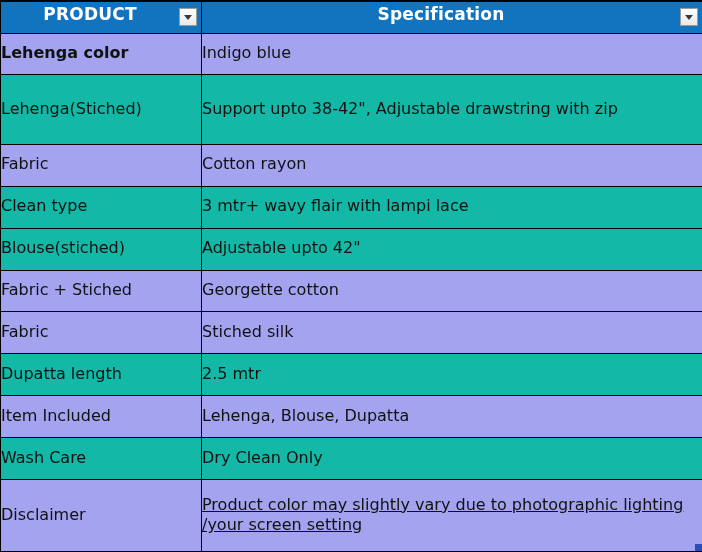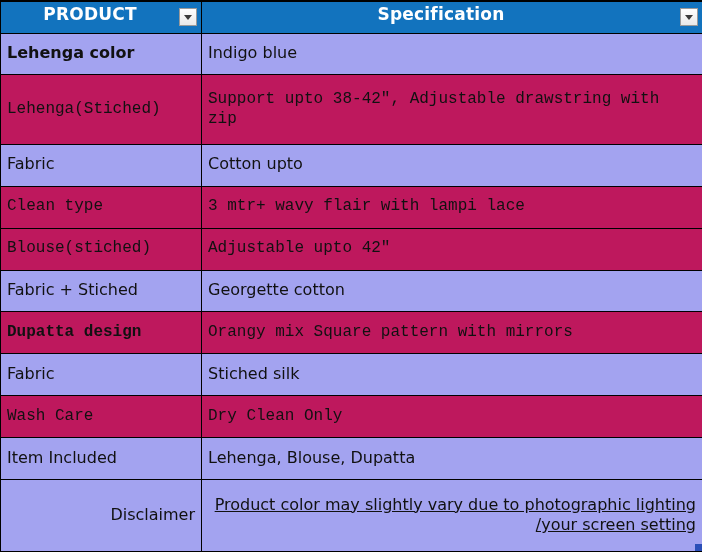--- a/index.html
+++ b/index.html
@@ -74,38 +74,38 @@
   }
 
   
   .data-row { }
 
   .cell {
     border: 1px solid #000000;
     font-size: 16px;
     color: #111111;
     vertical-align: middle;
-    padding: 2px 6px 3px 6px;
+    padding: 2px 6px 3px 0;
     line-height: 1.28;
     box-sizing: border-box;
     overflow: hidden;
   }
 
   .cell.product { }
   .cell.spec { }
 
   .row-dark  .cell { background: #a3a3f0; }
-  .row-light .cell { background: #be185d; font-family: Liberation Mono, monospace; }
+  .row-light .cell { background: #14b8a6; }
 
   .cell.bold { font-weight: bold; }
 
   
   .h-std   { height: 34px; }
   .h-tall  { height: 56px; }
-  .h-last  { height: 58px; text-align: right; }
+  .h-last  { height: 58px; }
 
   
   #selection-handle {
     position: absolute;
     right: 0px;
     bottom: 0px;
     width: 7px;
     height: 7px;
     background: #2b4fb8;
     pointer-events: none;
@@ -140,48 +140,48 @@
       <tr class="data-row row-dark h-std">
         <td class="cell product bold">Lehenga color</td>
         <td class="cell spec">Indigo blue</td>
       </tr>
       <tr class="data-row row-light h-tall">
         <td class="cell product">Lehenga(Stiched)</td>
         <td class="cell spec">Support upto 38-42", Adjustable drawstring with zip</td>
       </tr>
       <tr class="data-row row-dark h-std">
         <td class="cell product">Fabric</td>
-        <td class="cell spec">Cotton upto</td>
+        <td class="cell spec">Cotton rayon</td>
       </tr>
       <tr class="data-row row-light h-std">
         <td class="cell product">Clean type</td>
         <td class="cell spec">3 mtr+ wavy flair with lampi lace</td>
       </tr>
       <tr class="data-row row-light h-std">
         <td class="cell product">Blouse(stiched)</td>
         <td class="cell spec">Adjustable upto 42"</td>
       </tr>
       <tr class="data-row row-dark h-std">
         <td class="cell product">Fabric + Stiched</td>
         <td class="cell spec">Georgette cotton</td>
       </tr>
-      <tr class="data-row row-light h-std">
-        <td class="cell product bold">Dupatta design</td>
-        <td class="cell spec">Orangy mix Square pattern with mirrors</td>
-      </tr>
       <tr class="data-row row-dark h-std">
         <td class="cell product">Fabric</td>
         <td class="cell spec">Stiched silk</td>
       </tr>
       <tr class="data-row row-light h-std">
-        <td class="cell product">Wash Care</td>
-        <td class="cell spec">Dry Clean Only</td>
+        <td class="cell product">Dupatta length</td>
+        <td class="cell spec">2.5 mtr</td>
       </tr>
       <tr class="data-row row-dark h-std">
         <td class="cell product">Item Included</td>
         <td class="cell spec">Lehenga, Blouse, Dupatta</td>
+      </tr>
+      <tr class="data-row row-light h-std">
+        <td class="cell product">Wash Care</td>
+        <td class="cell spec">Dry Clean Only</td>
       </tr>
       <tr class="data-row row-dark h-last">
         <td class="cell product">Disclaimer</td>
         <td class="cell spec last-cell-wrap">Product color may slightly vary due to photographic lighting /your screen setting<span id="selection-handle"></span></td>
       </tr>
     </tbody>
 </table>
 
 </body></html>

